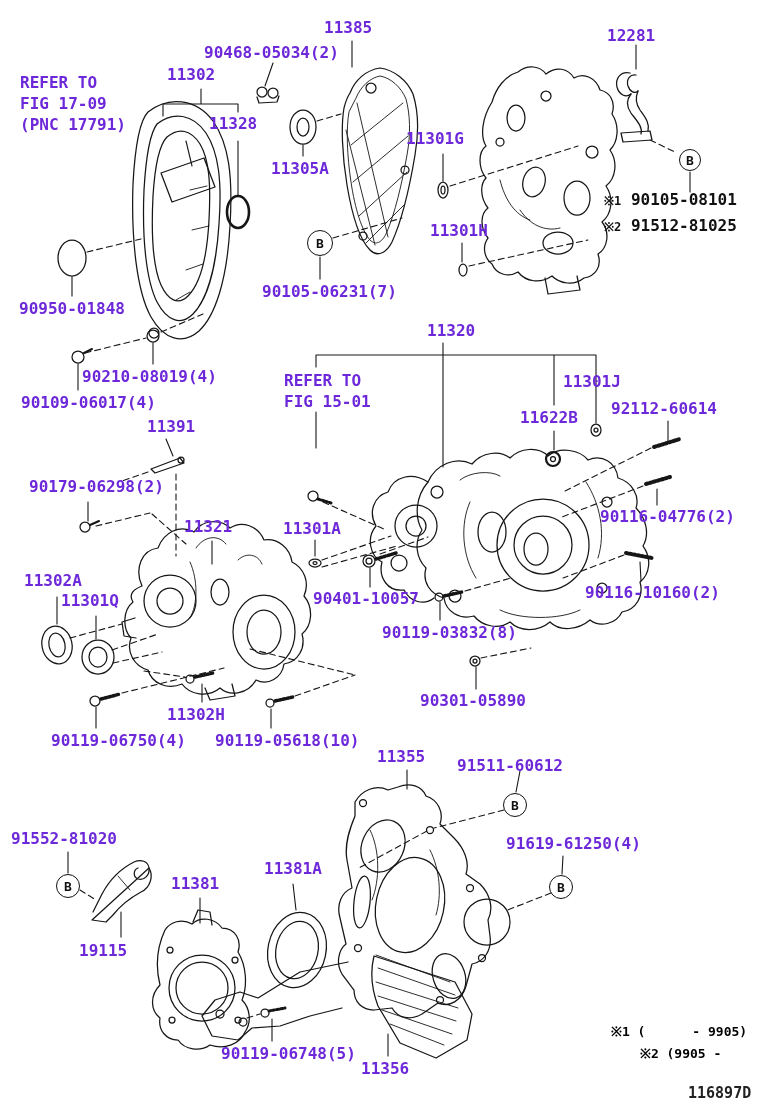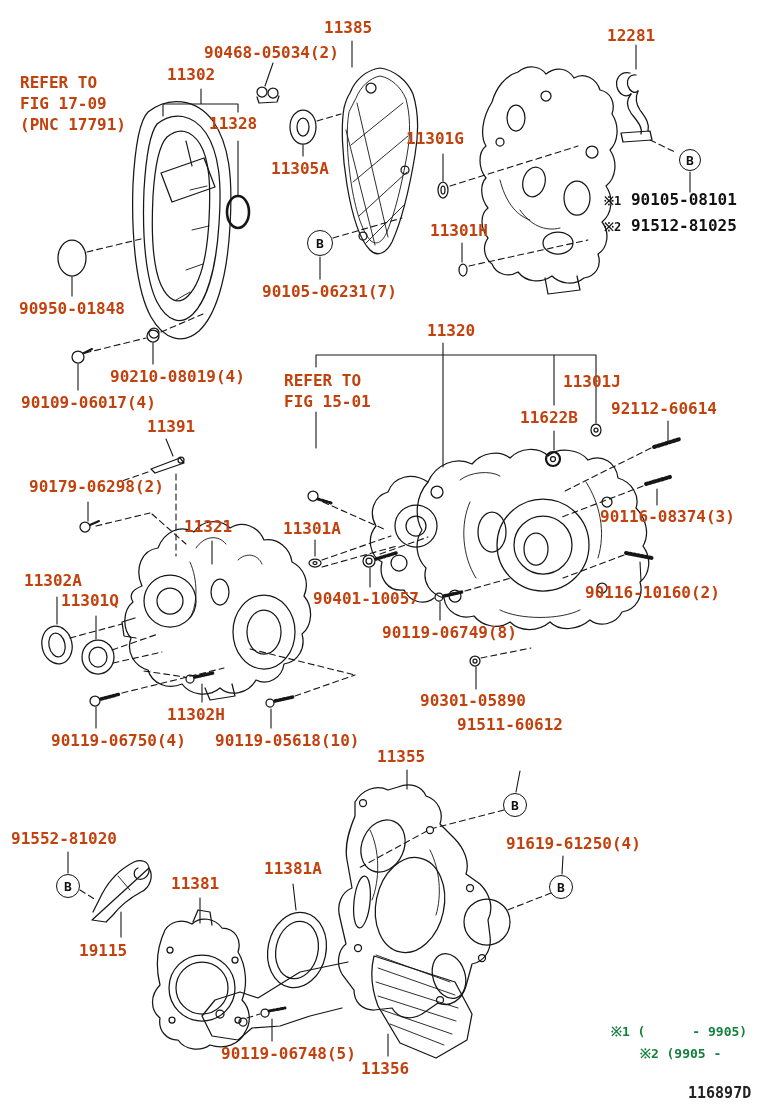--- a/index.html
+++ b/index.html
@@ -1,23 +1,23 @@
 <!DOCTYPE html>
 <html><head>
 <meta charset="utf-8">
 <style>
   html,body{margin:0;padding:0;background:#fff;}
   #canvas{position:relative;width:760px;height:1112px;background:#fff;overflow:hidden;
           font-family:"DejaVu Sans Mono", monospace;}
   #art{position:absolute;left:0;top:0;}
-  .lbl{position:absolute;font:bold 16px "DejaVu Sans Mono", monospace;color:#c2410c;
+  .lbl{position:absolute;font:bold 16px "DejaVu Sans Mono", monospace;color:#6d28d9;
        white-space:pre-line;line-height:21px;letter-spacing:0px;}
   .note{position:absolute;color:#111;font:bold 16px "DejaVu Sans Mono", monospace;white-space:pre;}
   .note .pfx{font-size:12px;font-weight:bold;}
-  .legend{position:absolute;color:#15803d;font:bold 13px "DejaVu Sans Mono", monospace;white-space:pre;}
+  .legend{position:absolute;color:#000000;font:bold 13px "DejaVu Sans Mono", monospace;white-space:pre;}
   .figcode{position:absolute;color:#222;font:bold 15px "DejaVu Sans Mono", monospace;}
   .bcircle{position:absolute;border:1.7px solid #111;border-radius:50%;color:#111;
            display:flex;align-items:center;justify-content:center;
            font:bold 13px "DejaVu Sans Mono", monospace;box-sizing:border-box;}
 </style>
 </head>
 <body>
 
 <div id="canvas">
 
@@ -314,44 +314,44 @@
   <div class="lbl" style="left:209px;top:113px">11328</div>
   <div class="lbl" style="left:271px;top:158px">11305A</div>
   <div class="lbl" style="left:406px;top:128px">11301G</div>
   <div class="lbl" style="left:430px;top:220px">11301H</div>
 
   <div class="note" style="left:604px;top:190px"><span class="pfx">※1</span> <span>90105-08101</span></div>
   <div class="note" style="left:604px;top:216px"><span class="pfx">※2</span> <span>91512-81025</span></div>
 
   <div class="lbl" style="left:262px;top:281px">90105-06231(7)</div>
   <div class="lbl" style="left:19px;top:298px">90950-01848</div>
-  <div class="lbl" style="left:110px;top:366px">90210-08019(4)</div>
+  <div class="lbl" style="left:82px;top:366px">90210-08019(4)</div>
   <div class="lbl" style="left:21px;top:392px">90109-06017(4)</div>
   <div class="lbl" style="left:427px;top:320px">11320</div>
   <div class="lbl" style="left:284px;top:370px">REFER TO
 FIG 15-01</div>
   <div class="lbl" style="left:563px;top:371px">11301J</div>
   <div class="lbl" style="left:520px;top:407px">11622B</div>
   <div class="lbl" style="left:611px;top:398px">92112-60614</div>
   <div class="lbl" style="left:147px;top:416px">11391</div>
   <div class="lbl" style="left:29px;top:476px">90179-06298(2)</div>
   <div class="lbl" style="left:184px;top:516px">11321</div>
   <div class="lbl" style="left:283px;top:518px">11301A</div>
   <div class="lbl" style="left:24px;top:570px">11302A</div>
   <div class="lbl" style="left:61px;top:590px">11301Q</div>
   <div class="lbl" style="left:313px;top:588px">90401-10057</div>
-  <div class="lbl" style="left:600px;top:506px">90116-08374(3)</div>
+  <div class="lbl" style="left:600px;top:506px">90116-04776(2)</div>
   <div class="lbl" style="left:585px;top:582px">90116-10160(2)</div>
-  <div class="lbl" style="left:382px;top:622px">90119-06749(8)</div>
+  <div class="lbl" style="left:382px;top:622px">90119-03832(8)</div>
   <div class="lbl" style="left:420px;top:690px">90301-05890</div>
   <div class="lbl" style="left:167px;top:704px">11302H</div>
   <div class="lbl" style="left:51px;top:730px">90119-06750(4)</div>
   <div class="lbl" style="left:215px;top:730px">90119-05618(10)</div>
   <div class="lbl" style="left:377px;top:746px">11355</div>
-  <div class="lbl" style="left:457px;top:714px">91511-60612</div>
+  <div class="lbl" style="left:457px;top:755px">91511-60612</div>
   <div class="lbl" style="left:506px;top:833px">91619-61250(4)</div>
   <div class="lbl" style="left:11px;top:828px">91552-81020</div>
   <div class="lbl" style="left:171px;top:873px">11381</div>
   <div class="lbl" style="left:264px;top:858px">11381A</div>
   <div class="lbl" style="left:79px;top:940px">19115</div>
   <div class="lbl" style="left:221px;top:1043px">90119-06748(5)</div>
   <div class="lbl" style="left:361px;top:1058px">11356</div>
 
   <div class="bcircle" style="left:307px;top:230px;width:26px;height:26px">B</div>
   <div class="bcircle" style="left:679px;top:149px;width:22px;height:22px">B</div>

